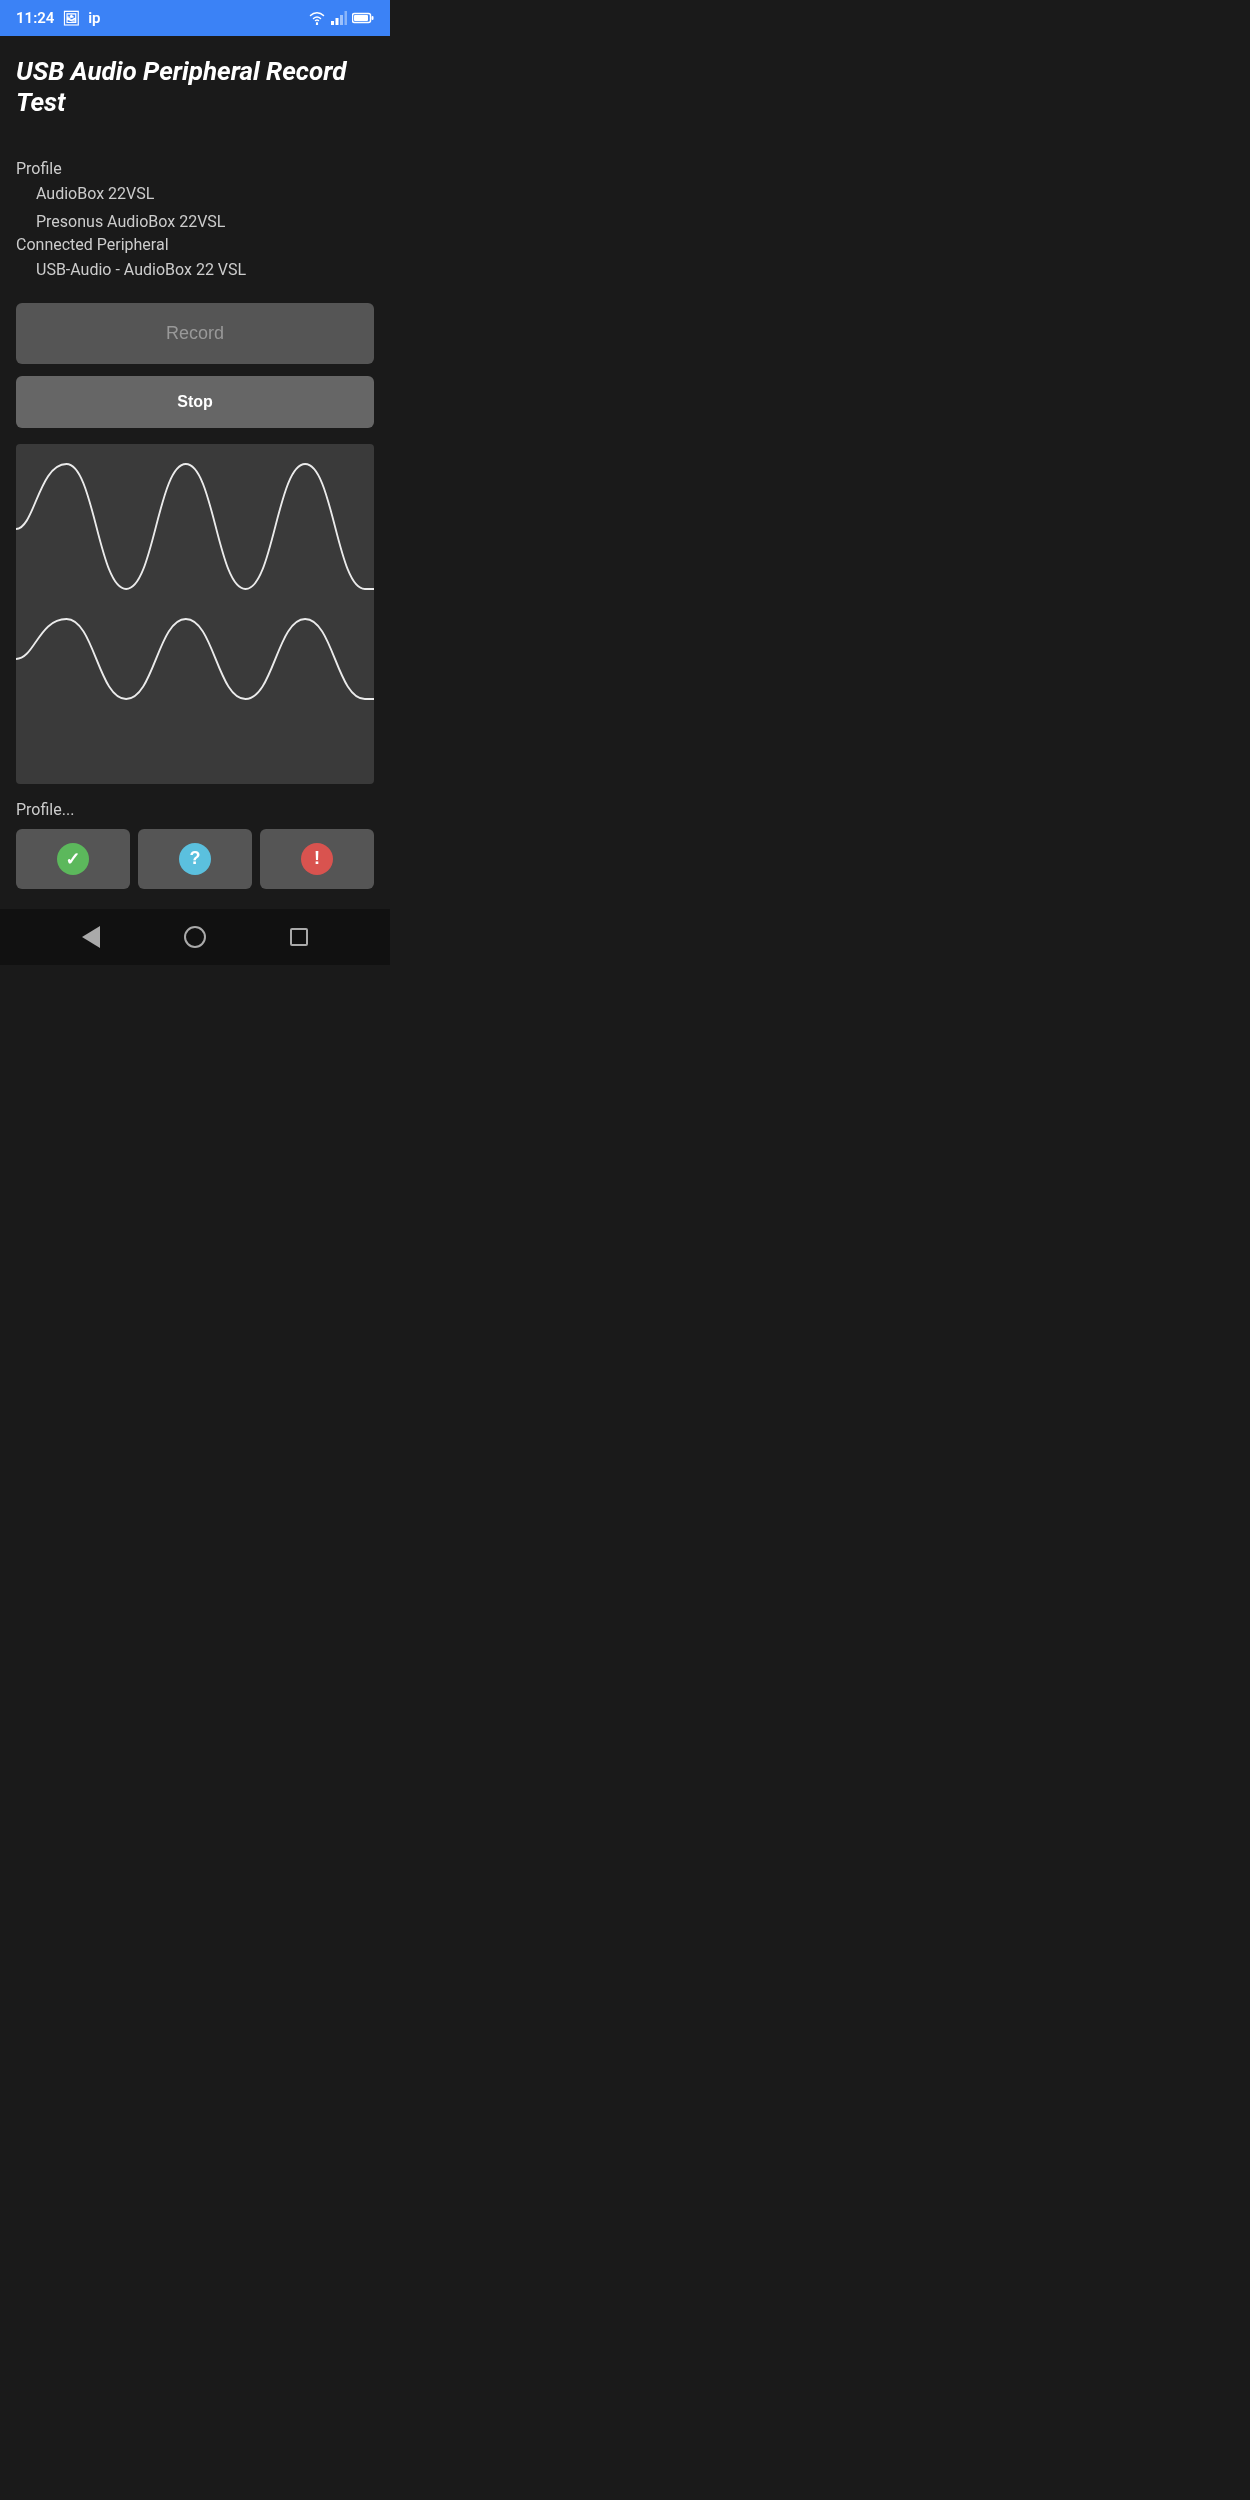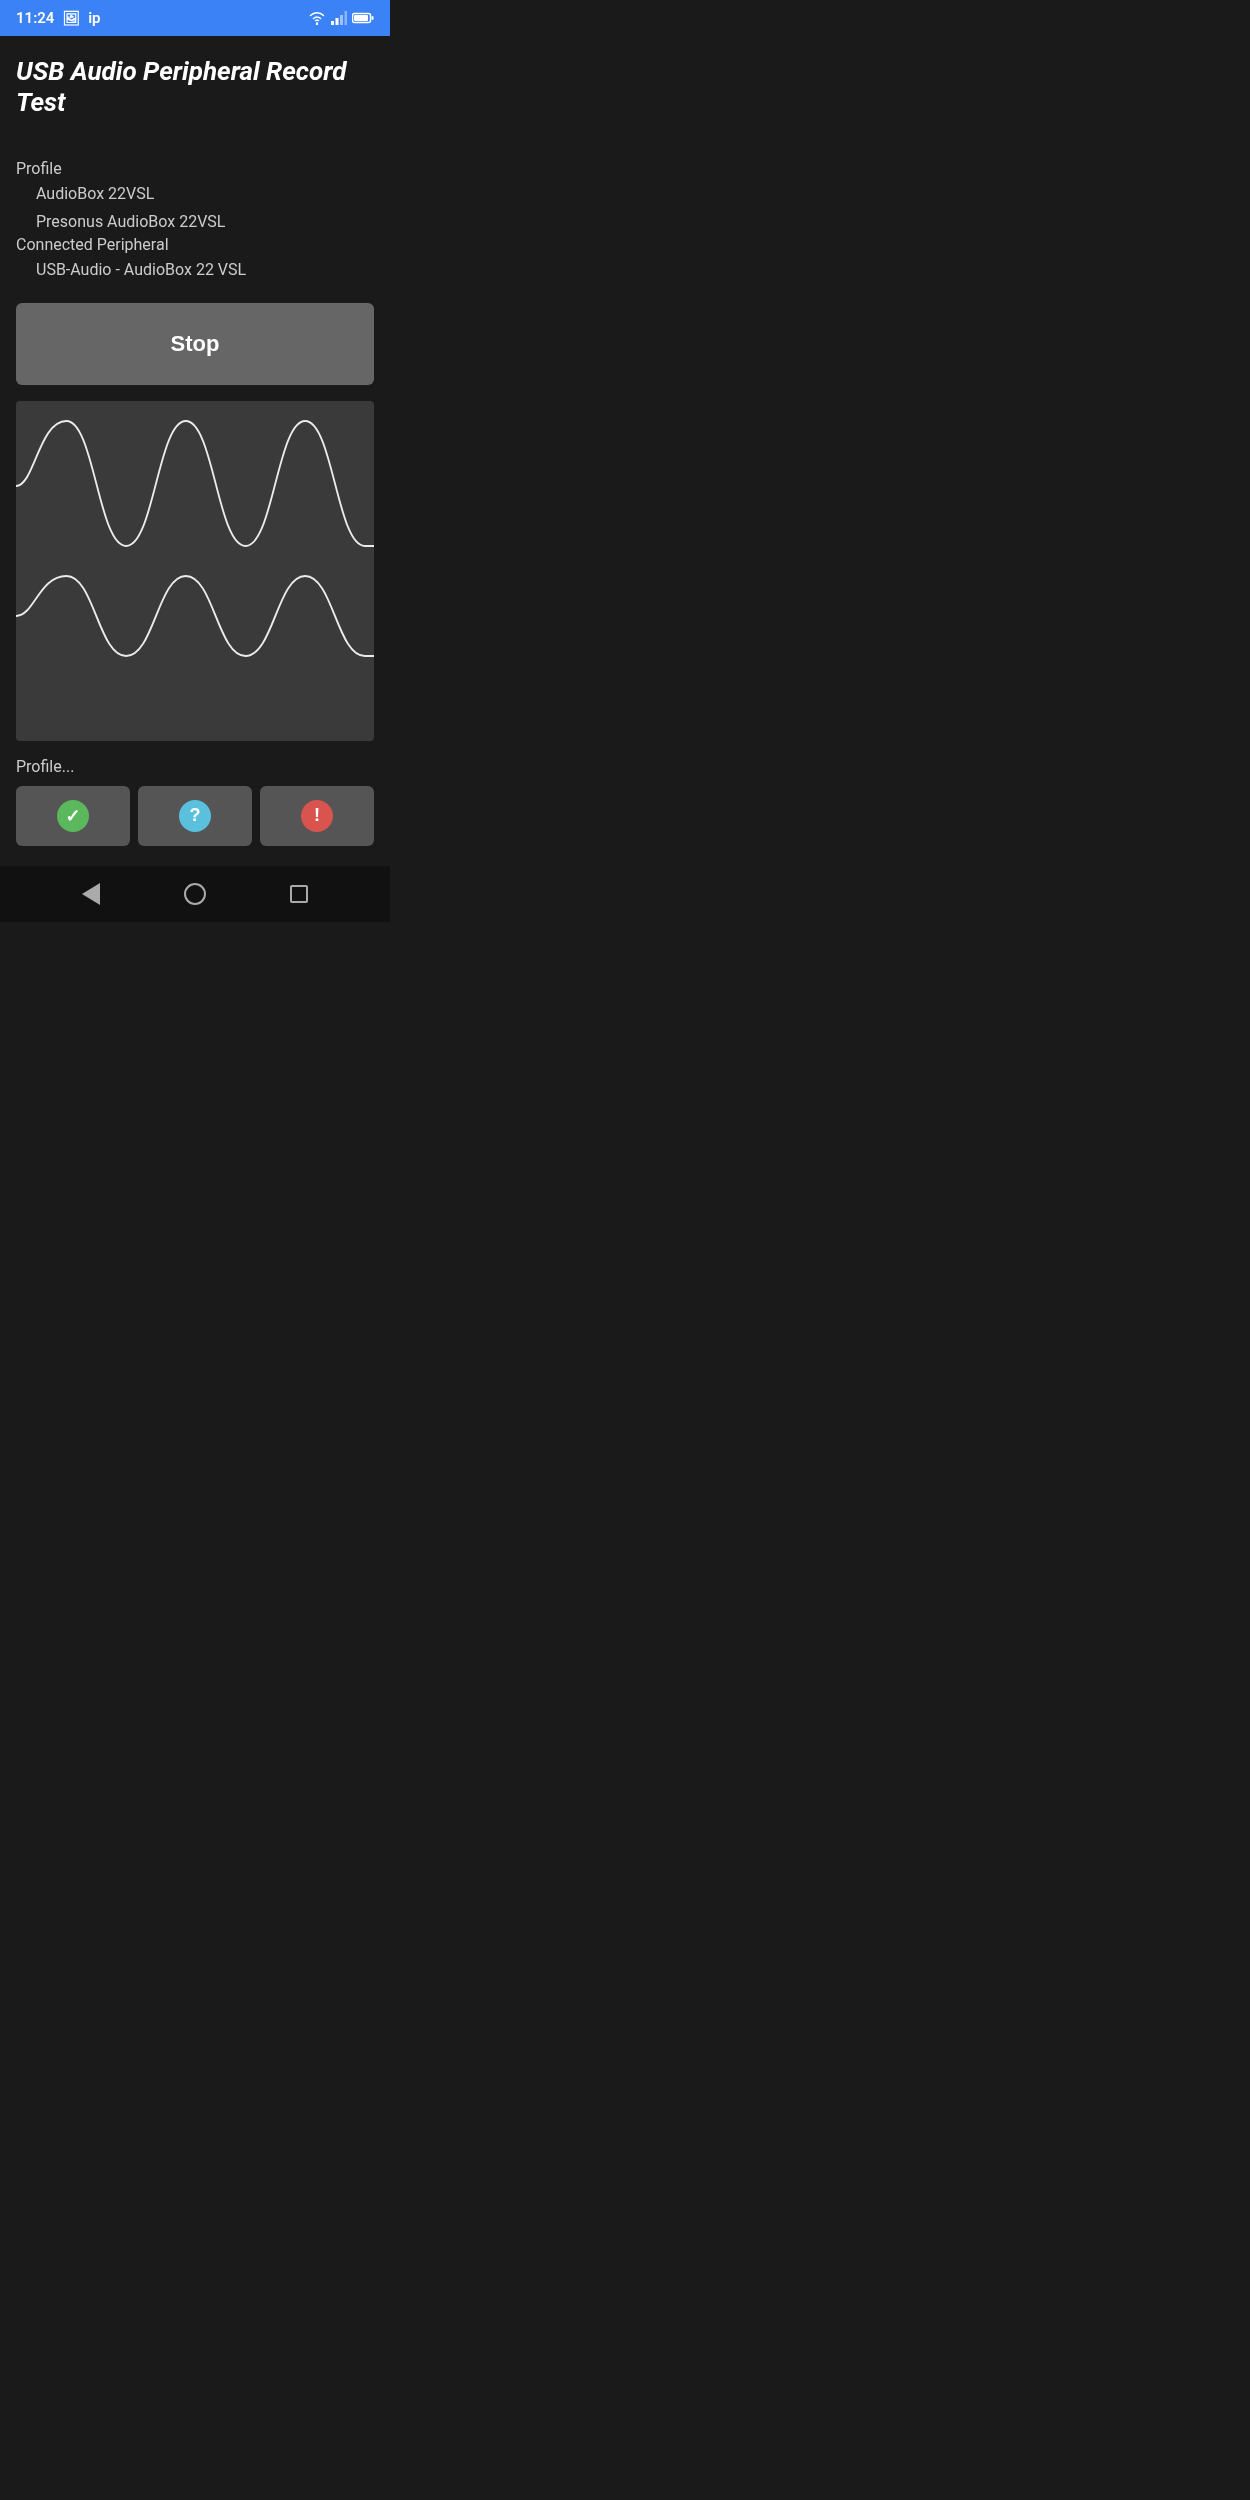--- a/index.html
+++ b/index.html
@@ -89,26 +89,26 @@
       color: #999999;
       font-size: 18px;
       cursor: pointer;
       text-align: center;
       margin-bottom: 12px;
     }
 
     .btn-stop {
       display: block;
       width: 100%;
-      padding: 28px;
+      padding: 17px;
       background: #666666;
       border: none;
       border-radius: 6px;
       color: #ffffff;
-      font-size: 22px;
+      font-size: 16px;
       font-weight: 600;
       cursor: pointer;
       text-align: center;
       margin-bottom: 16px;
     }
 
     
     .waveform-container {
       background: #3a3a3a;
       border-radius: 4px;
@@ -259,20 +259,21 @@
 
   <div class="profile-section">
     <div class="section-label">Profile</div>
     <div class="section-indent">AudioBox 22VSL</div>
     <div class="section-indent">Presonus AudioBox 22VSL</div>
     <div class="section-label">Connected Peripheral</div>
     <div class="section-indent">USB-Audio - AudioBox 22 VSL</div>
   </div>
 
 
+  <button class="btn-record">Record</button>
 
   <button class="btn-stop">Stop</button>
 
   <div class="waveform-container">
     <svg viewBox="0 0 390 340" preserveAspectRatio="none" xmlns="http://www.w3.org/2000/svg">
 
       <path d="M0,85
                C20,85 25,20 55,20
                C85,20 90,145 120,145
                C150,145 155,20 185,20

